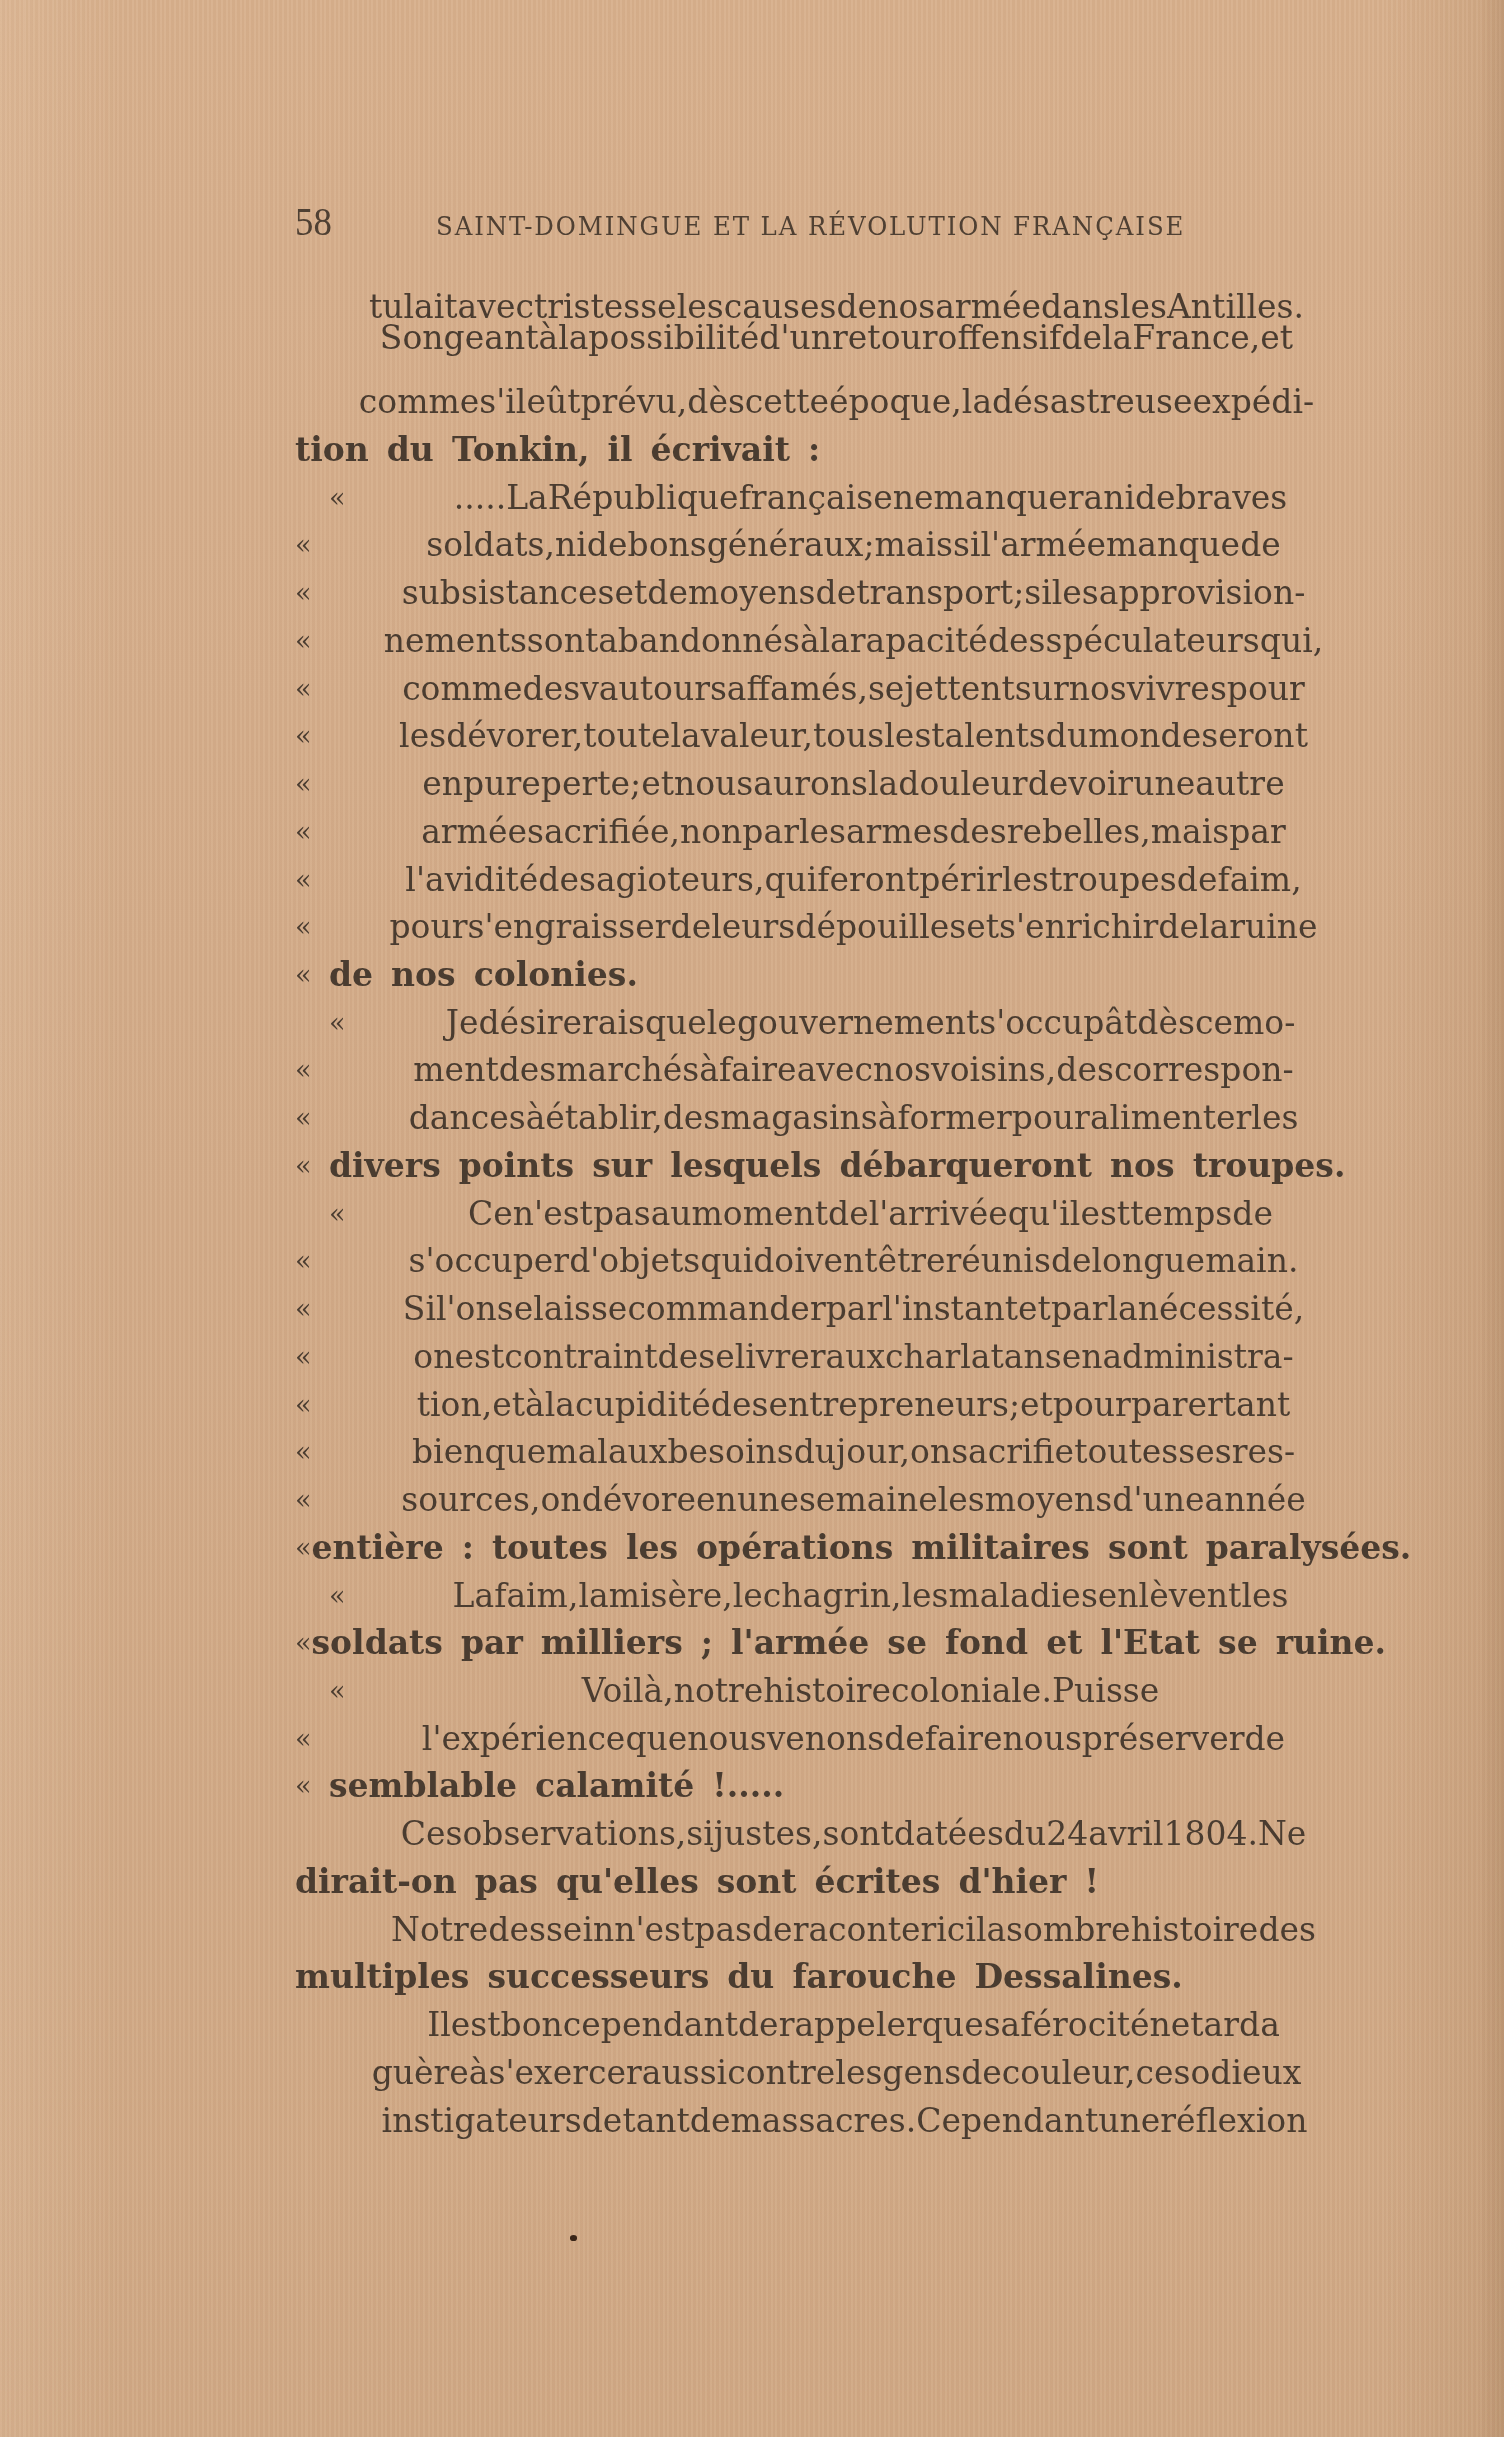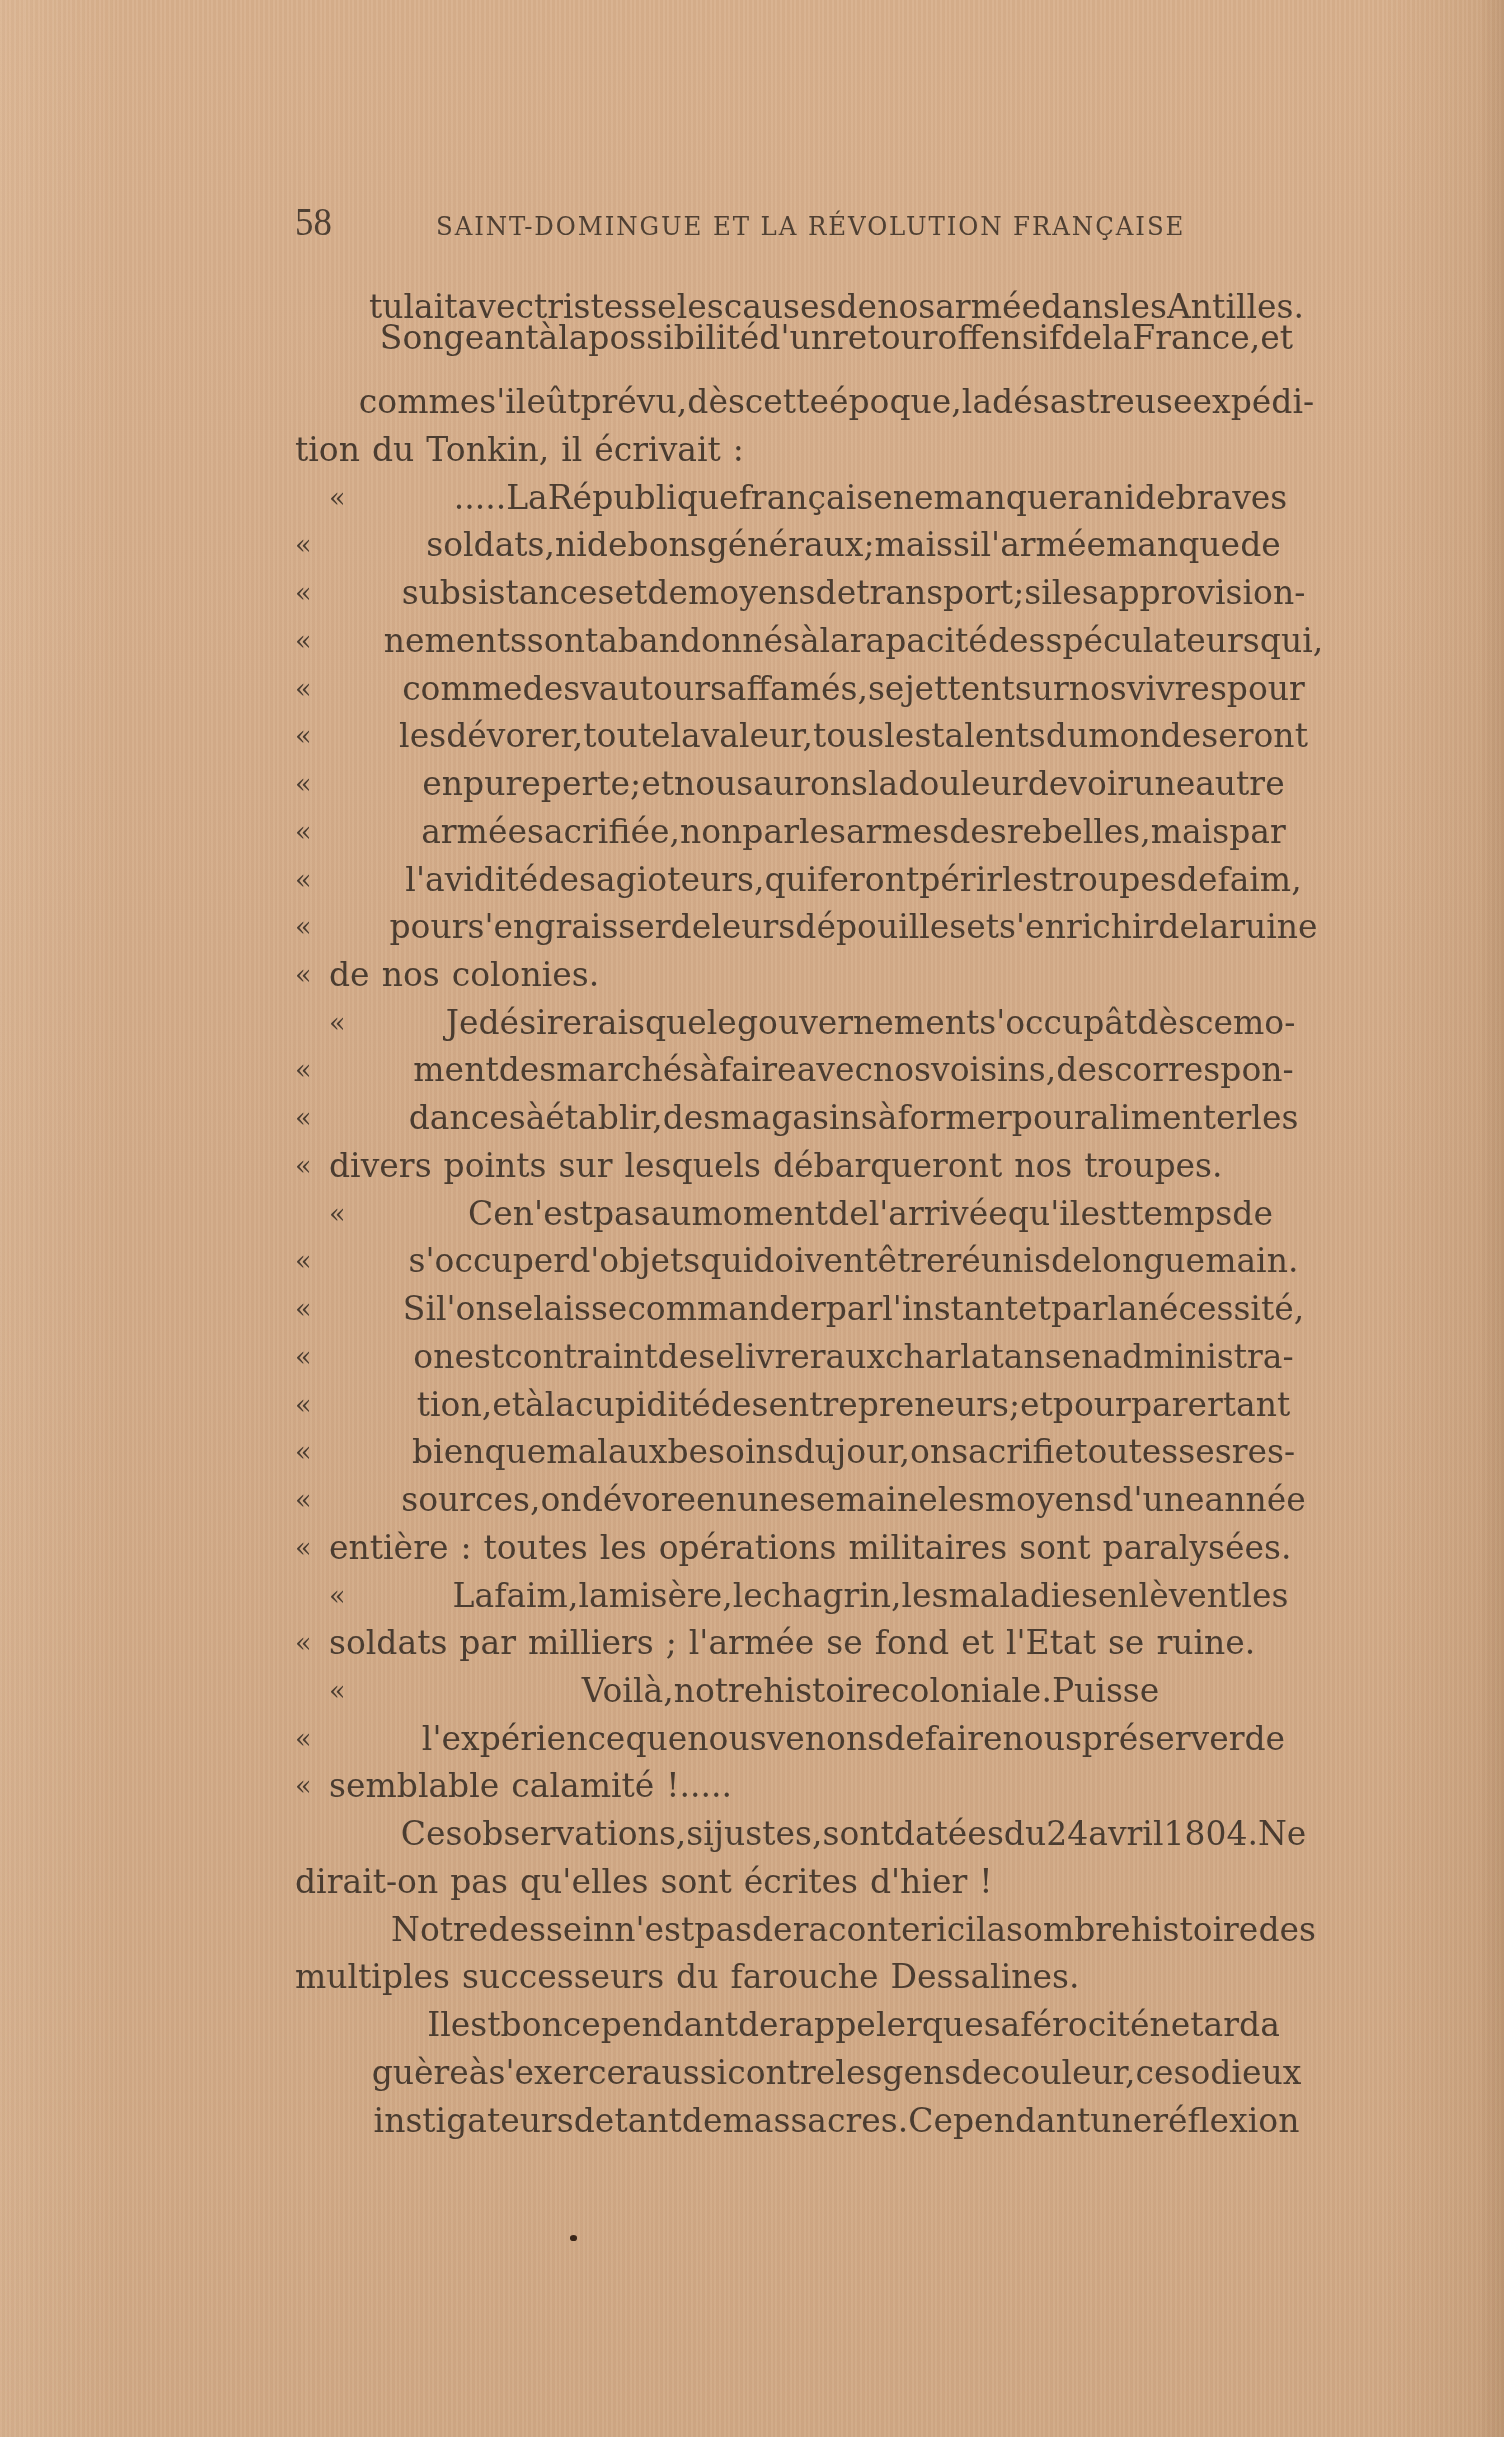--- a/index.html
+++ b/index.html
@@ -43,21 +43,21 @@
     color: #4a3c30;
     display: flex;
     justify-content: space-between;
   }
   .line.full { left: 295px; width: 1083px; }
   .line.last { justify-content: flex-start; }
   .line.indent { left: 329px; width: 1049px; }
   .line.quote { left: 295px; width: 1083px; }
   .qm { display: inline-block; width: 34px; font-size: 27px; }
   .line .txt { flex: 1; display: flex; justify-content: center; }
-  .line.last .txt { justify-content: flex-start; gap: 12px; }
+  .line.last .txt { justify-content: flex-start; gap: 18px; font-weight: bold; }
 
   .speck { position: absolute; width: 7.4px; height: 6px; border-radius: 50%; background: #3a2618; left: 570px; top: 2235px; }
   .edge-shadow { position: absolute; right: 0; top: 0; width: 27px; height: 100%;
     background: linear-gradient(90deg, rgba(0,0,0,0), rgba(110,75,45,0.12)); }
 </style>
 </head>
 <body>
 
 <div class="page">
   <div class="edge-shadow"></div>
@@ -598,21 +598,21 @@
           <span>aussi</span>
           <span>contre</span>
           <span>les</span>
           <span>gens</span>
           <span>de</span>
           <span>couleur,</span>
           <span>ces</span>
           <span>odieux</span>
         </span>
       </div>
-      <div class="line full" style="top: 2097px;">
+      <div class="line full" style="top: 2097px; margin-left: 8px;">
         <span class="txt">
           <span>instigateurs</span>
           <span>de</span>
           <span>tant</span>
           <span>de</span>
           <span>massacres.</span>
           <span>Cependant</span>
           <span>une</span>
           <span>réflexion</span>
         </span>

